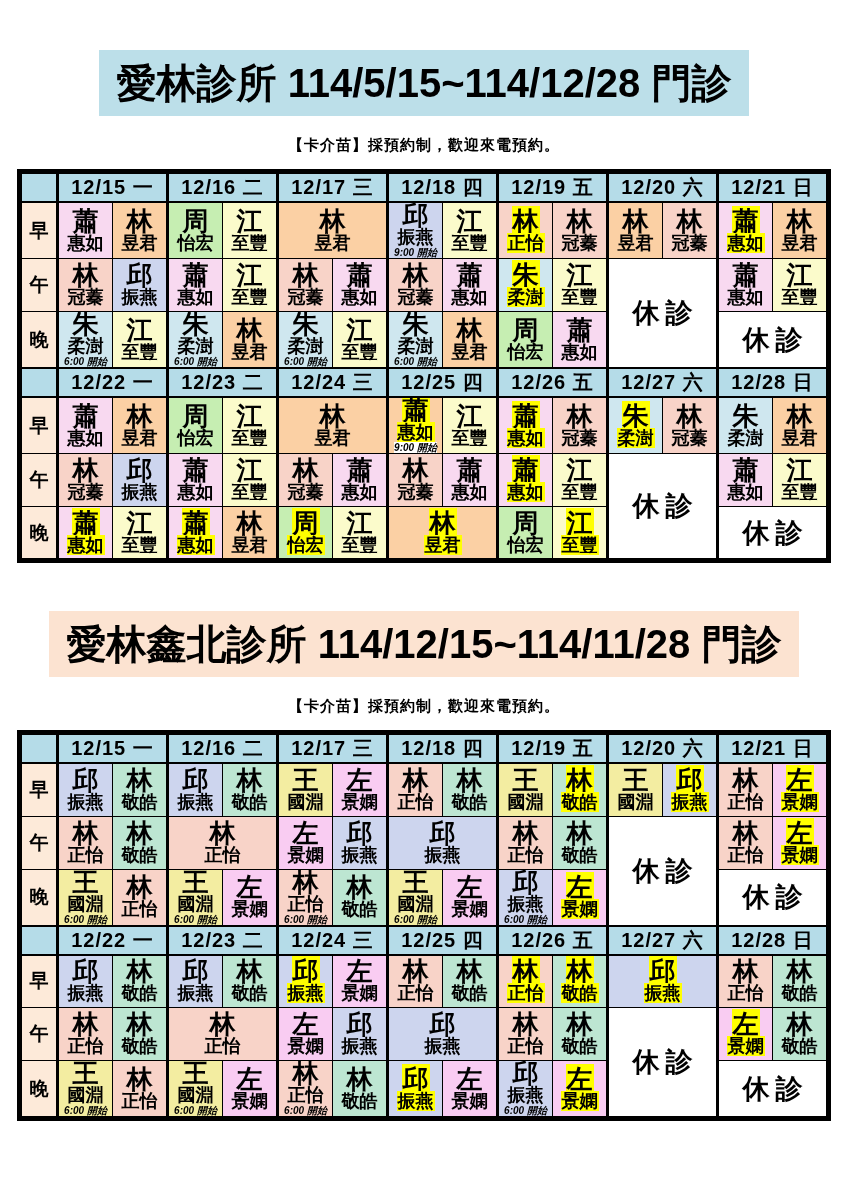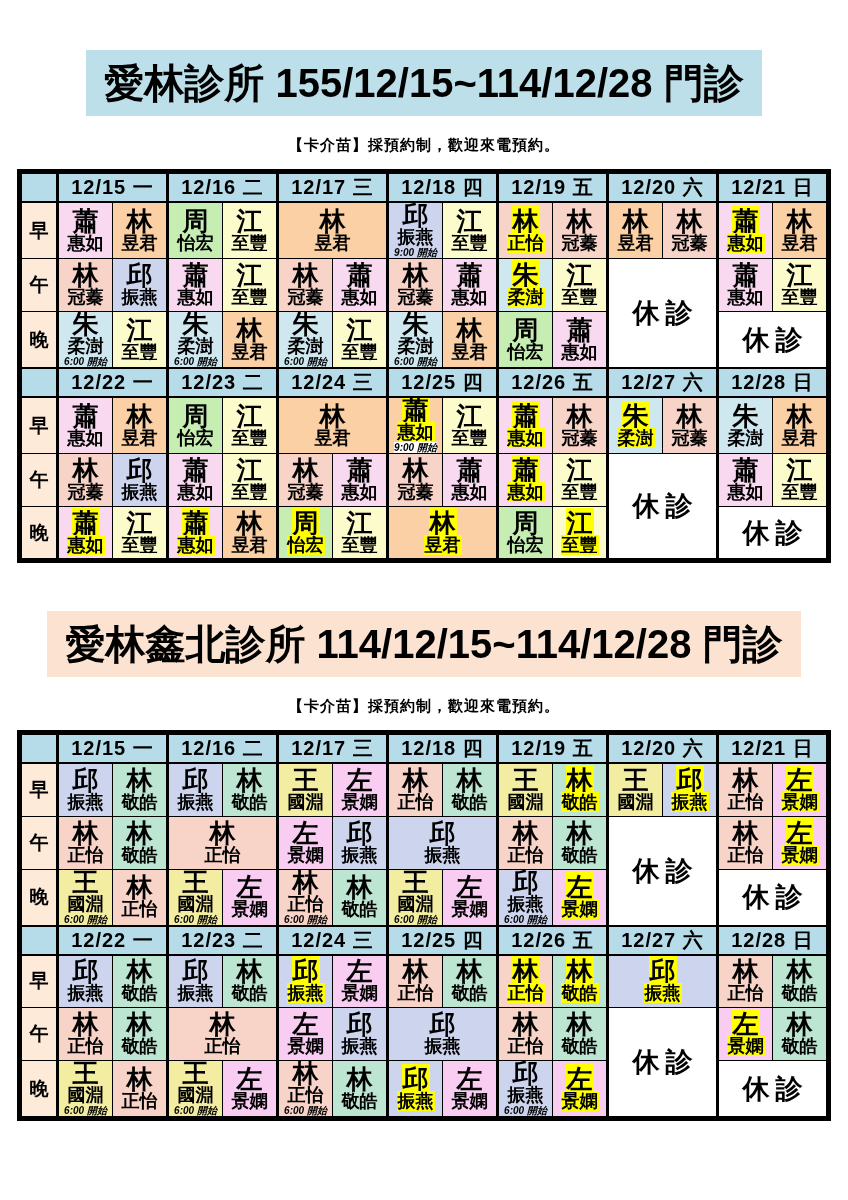--- a/index.html
+++ b/index.html
@@ -39,21 +39,21 @@
   .note { font-size:10px; line-height:11px; font-weight:700;font-style:italic; }
   .hl .sur span, .hl .giv span { background:var(--hl,#ffff00); padding:0 1px; }
   .hl .note span { background:#fff; }
   td.closed { font-size:27px; font-weight:700; letter-spacing:6px; text-indent:6px; background:#fff; }
 </style>
 </head>
 <body>
 
 <main id="app">
     <section class="clinic-section">
-      <div class="title-wrap"><div class="title" style="background: rgb(188, 223, 233);">愛林診所 155/12/15~114/12/28 門診</div></div>
+      <div class="title-wrap"><div class="title" style="background: rgb(188, 223, 233);">愛林診所 114/5/15~114/12/28 門診</div></div>
       <div class="subtitle">【卡介苗】採預約制，歡迎來電預約。</div>
       <table class="sched">
         <colgroup>
           <col class="lblcol">
           <col class="half">
           <col class="half">
           <col class="half">
           <col class="half">
           <col class="half">
           <col class="half">
@@ -388,21 +388,21 @@
             <td class="cell hl" style="background: rgb(251, 251, 203);">
               <div class="sur"><span>江</span></div>
               <div class="giv"><span>至豐</span></div>
             </td>
             <td class="closed ds" colspan="2"><span>休診</span></td>
           </tr>
         </tbody>
       </table>
     </section>
     <section class="clinic-section">
-      <div class="title-wrap"><div class="title" style="background: rgb(252, 227, 209);">愛林鑫北診所 114/12/15~114/12/28 門診</div></div>
+      <div class="title-wrap"><div class="title" style="background: rgb(252, 227, 209);">愛林鑫北診所 114/12/15~114/11/28 門診</div></div>
       <div class="subtitle">【卡介苗】採預約制，歡迎來電預約。</div>
       <table class="sched">
         <colgroup>
           <col class="lblcol">
           <col class="half">
           <col class="half">
           <col class="half">
           <col class="half">
           <col class="half">
           <col class="half">

